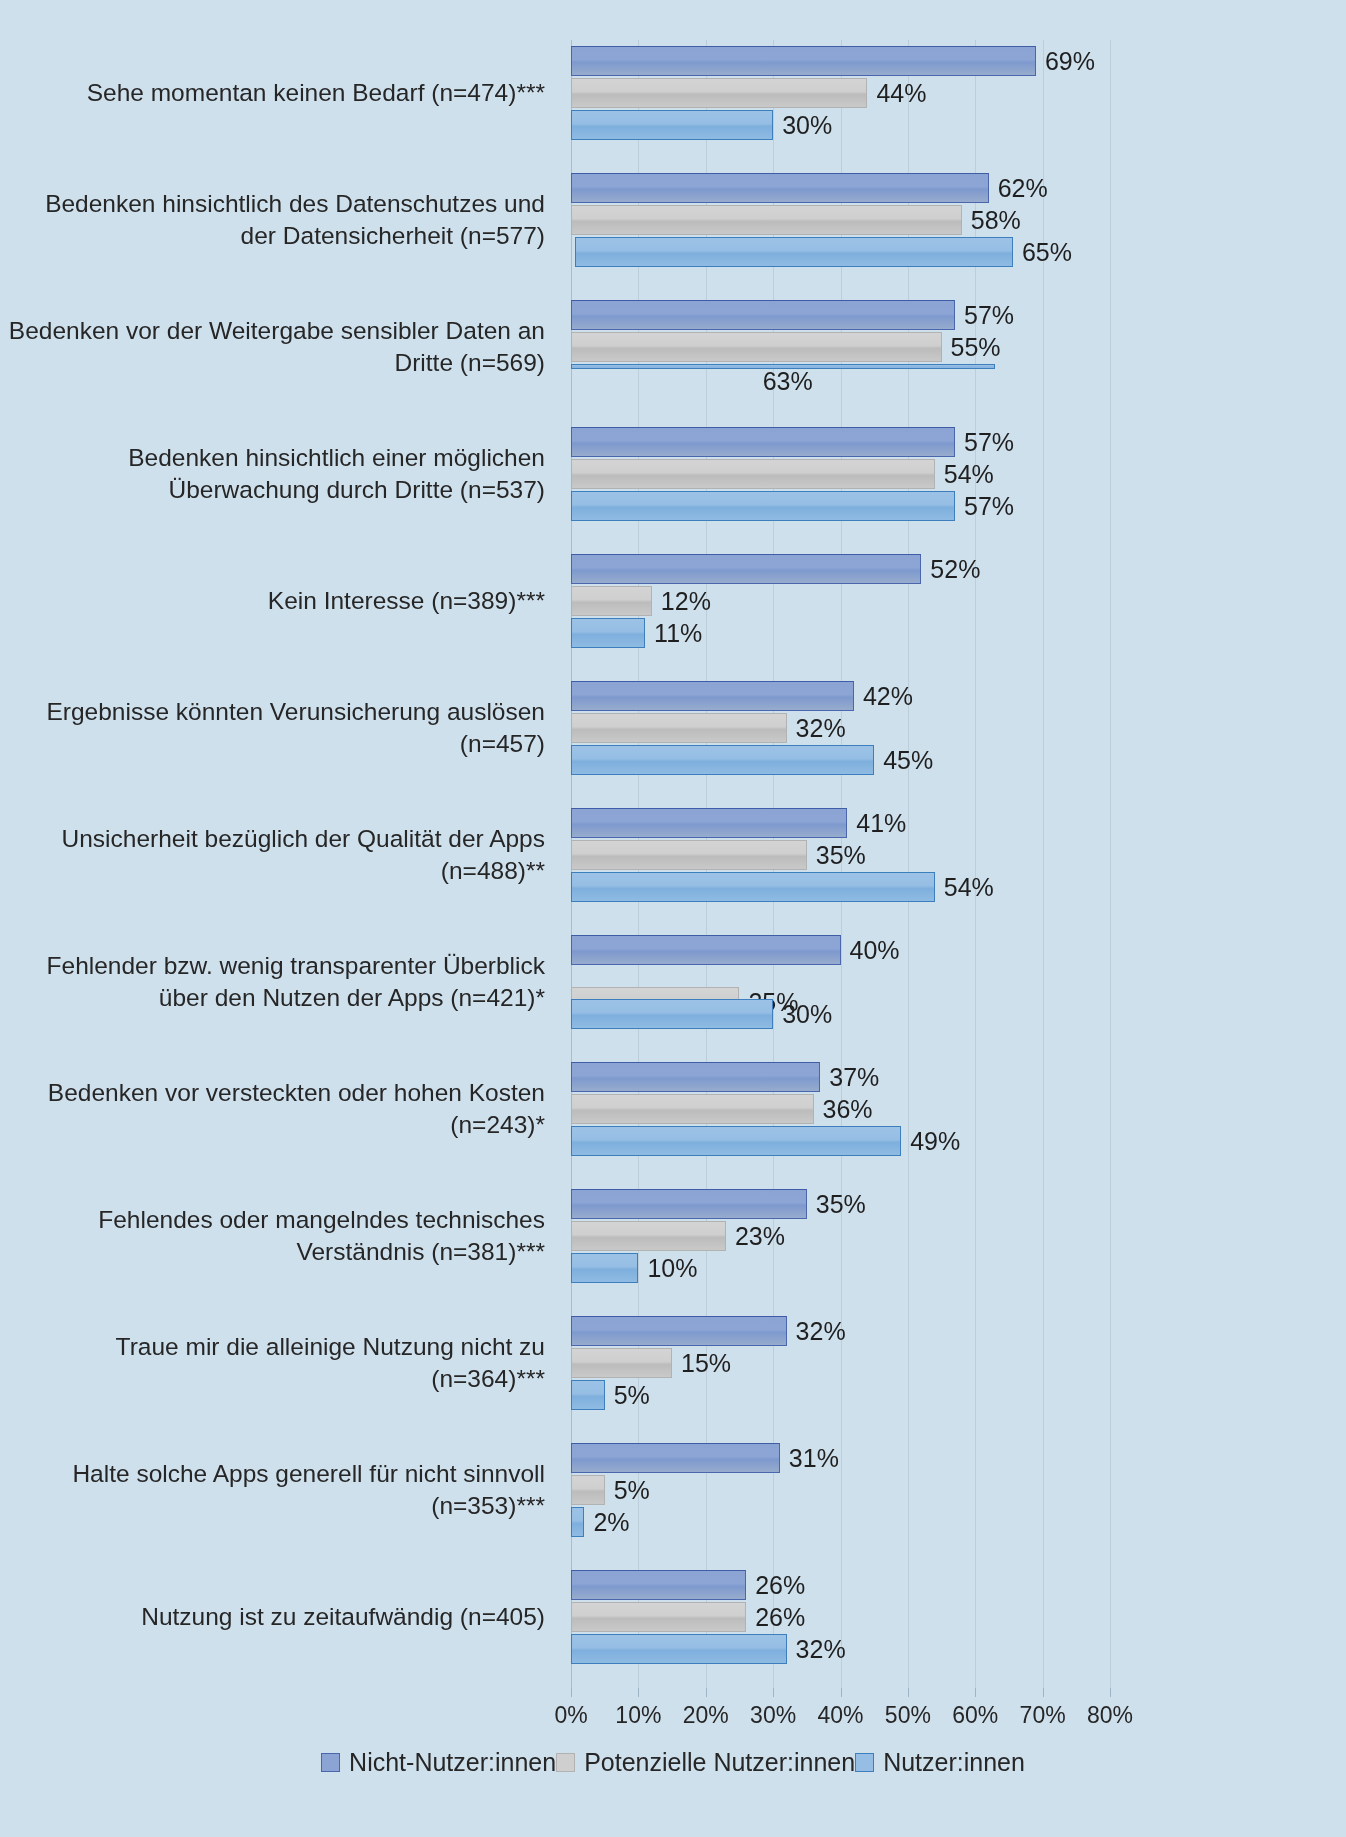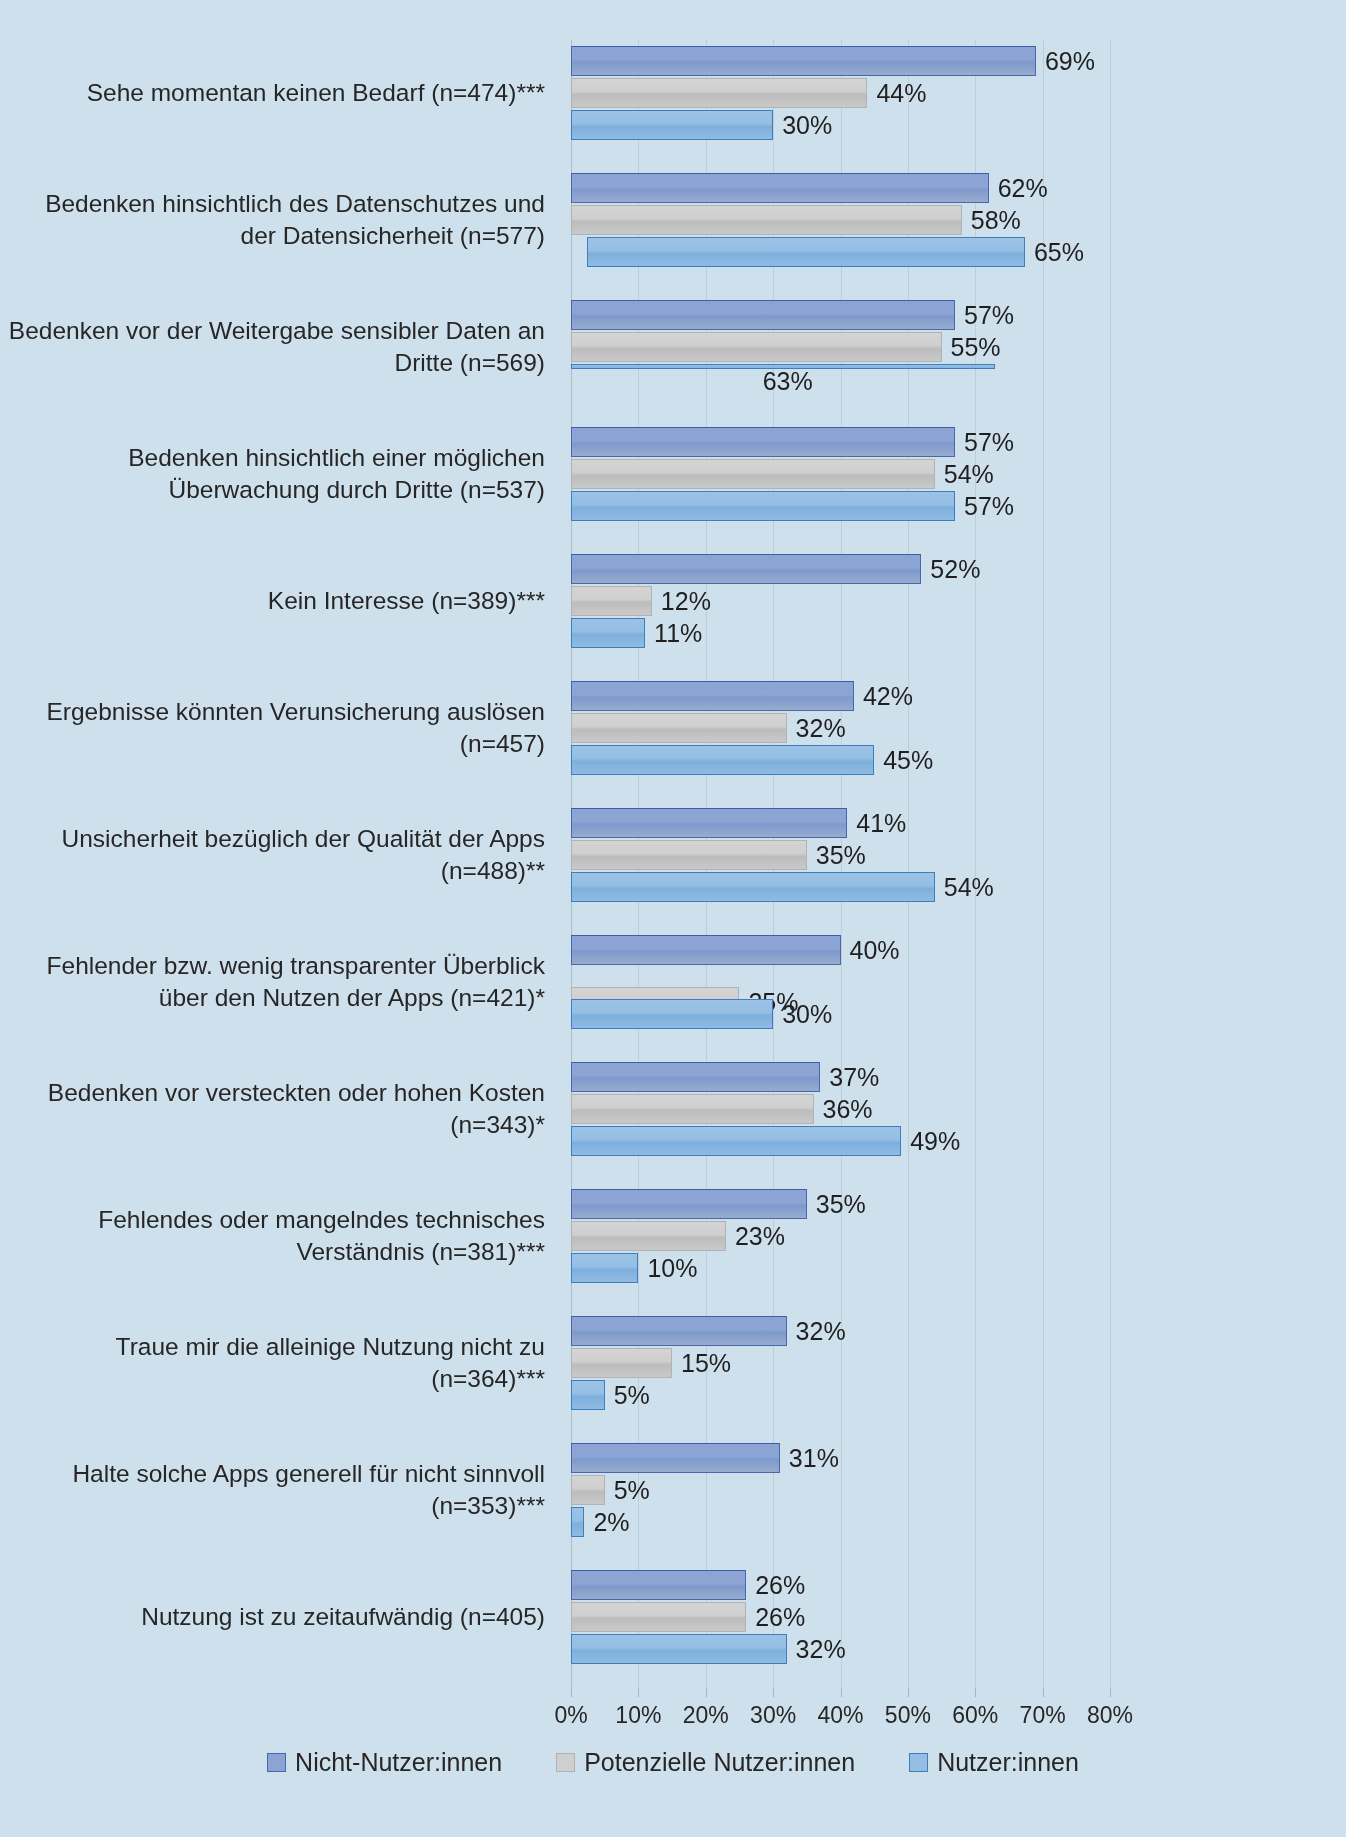--- a/index.html
+++ b/index.html
@@ -102,21 +102,20 @@
     white-space:nowrap;
   }
 
   
   .legend{
     position:absolute;
     left:0;right:0;
     top:1748px;
     display:flex;
     justify-content:center;
-    gap:54px;
   }
   .legend-item{
     display:flex;align-items:center;gap:9px;
     font-size:25px;color:#262626;white-space:nowrap;
   }
   .legend-swatch{
     width:19px;height:19px;display:inline-block;box-sizing:border-box;
   }
   .legend-swatch.s0{background:#8ba4d4;border:1px solid #4a66ad;}
   .legend-swatch.s1{background:#cfcfcf;border:1px solid #b2b2b2;}
@@ -129,21 +128,21 @@
 
   <div class="cat-labels">
       <div class="cat-label" style="top: 37px;">Sehe momentan keinen Bedarf (n=474)***</div>
       <div class="cat-label" style="top: 147.5px;">Bedenken hinsichtlich des Datenschutzes und der Datensicherheit (n=577)</div>
       <div class="cat-label" style="top: 274.5px;">Bedenken vor der Weitergabe sensibler Daten an Dritte (n=569)</div>
       <div class="cat-label" style="top: 401.5px;">Bedenken hinsichtlich einer möglichen Überwachung durch Dritte (n=537)</div>
       <div class="cat-label" style="top: 545px;">Kein Interesse (n=389)***</div>
       <div class="cat-label" style="top: 655.5px;">Ergebnisse könnten Verunsicherung auslösen (n=457)</div>
       <div class="cat-label" style="top: 782.5px;">Unsicherheit bezüglich der Qualität der Apps (n=488)**</div>
       <div class="cat-label" style="top: 909.5px;">Fehlender bzw. wenig transparenter Überblick über den Nutzen der Apps (n=421)*</div>
-      <div class="cat-label" style="top: 1036.5px;">Bedenken vor versteckten oder hohen Kosten (n=343)*</div>
+      <div class="cat-label" style="top: 1036.5px;">Bedenken vor versteckten oder hohen Kosten (n=243)*</div>
       <div class="cat-label" style="top: 1163.5px;">Fehlendes oder mangelndes technisches Verständnis (n=381)***</div>
       <div class="cat-label" style="top: 1290.5px;">Traue mir die alleinige Nutzung nicht zu (n=364)***</div>
       <div class="cat-label" style="top: 1417.5px;">Halte solche Apps generell für nicht sinnvoll (n=353)***</div>
       <div class="cat-label" style="top: 1561px;">Nutzung ist zu zeitaufwändig (n=405)</div>
     </div>
 
   <div class="plot-area">
     <div class="gridlines">
         <div class="gridline axis0" style="left: 0px;"></div>
         <div class="gridline" style="left: 67.375px;"></div>
@@ -172,21 +171,21 @@
         </div>
         <div class="cat-row" style="height: 127px; position: relative;">
           <div class="bar-line" style="position: absolute; left: 0px; top: 6px;">
             <div class="bar s0" style="width: 417.725px;"></div>
             <span class="bar-value">62%</span>
           </div>
           <div class="bar-line" style="position: absolute; left: 0px; top: 38px;">
             <div class="bar s1" style="width: 390.775px;"></div>
             <span class="bar-value">58%</span>
           </div>
-          <div class="bar-line" style="position: absolute; left: 16px; top: 70px;">
+          <div class="bar-line" style="position: absolute; left: 4px; top: 70px;">
             <div class="bar s2" style="width: 437.938px;"></div>
             <span class="bar-value">65%</span>
           </div>
         </div>
         <div class="cat-row" style="height: 127px; position: relative;">
           <div class="bar-line" style="position: absolute; left: 0px; top: 6px;">
             <div class="bar s0" style="width: 384.038px;"></div>
             <span class="bar-value">57%</span>
           </div>
           <div class="bar-line" style="position: absolute; left: 0px; top: 38px;">

